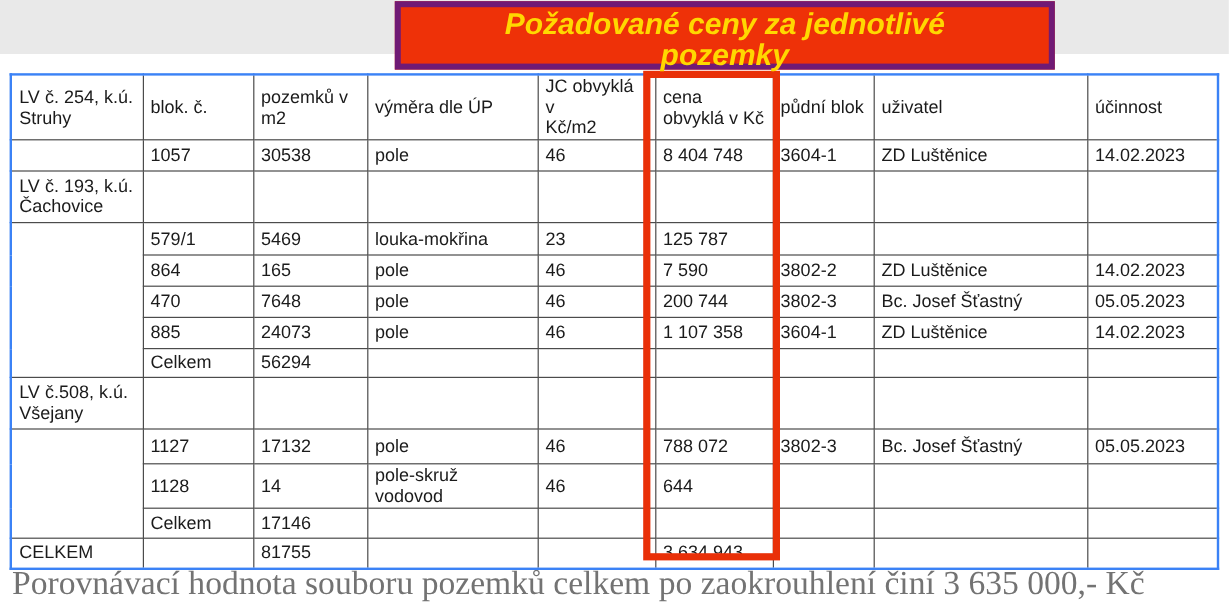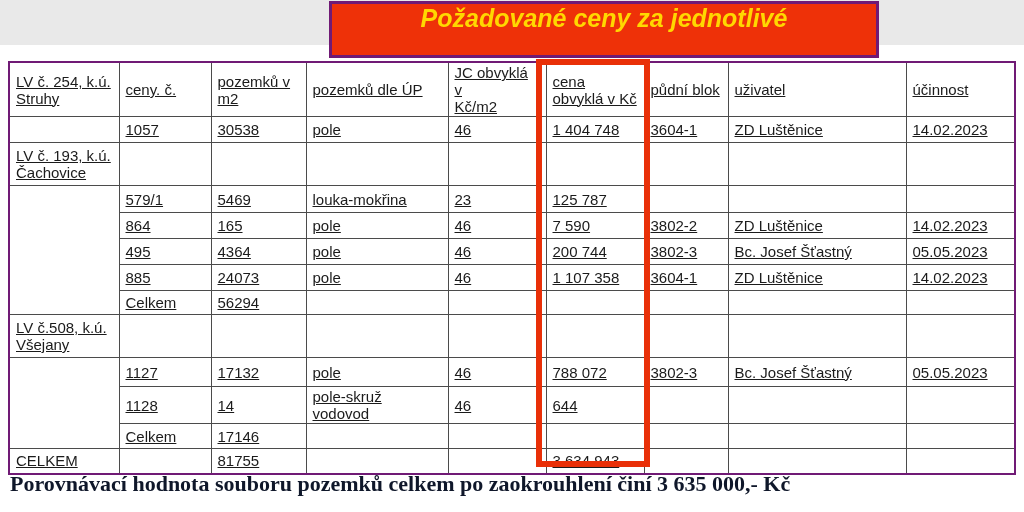--- a/index.html
+++ b/index.html
@@ -3,99 +3,100 @@
 <meta charset="utf-8">
 <style>
   html,body{margin:0;padding:0;}
   body{
     width:1024px;height:512px;position:relative;background:#ffffff;
     font-family:"Liberation Sans", sans-serif;color:#1b1b1b;overflow:hidden;
   }
   .gray-band{position:absolute;left:0;top:0;width:1024px;height:45px;background:#e9e9e9;}
   .banner{
     position:absolute;left:329px;top:1px;width:550px;height:57px;box-sizing:border-box;
-    background:#ee3108;border:3px solid #701a75;color:#ffd800;
+    background:#ee3108;border:5px solid #701a75;color:#ffd800;
     font-weight:bold;font-style:italic;font-size:25px;line-height:26px;
     text-align:center;padding-top:1px;z-index:3;
   }
   table.parcels{
     position:absolute;left:8px;top:61px;width:1006px;
     border-collapse:collapse;table-layout:fixed;
     font-size:15px;z-index:1;
   }
-  table.parcels{border:2px solid #701a75;text-decoration:underline;}
+  table.parcels{border:2px solid #3b82f6;}
   .parcels th,.parcels td{
     border:1px solid #4b4b4b;padding:1px 6px;vertical-align:middle;
     overflow:hidden;font-weight:normal;text-align:left;
   }
   .pre{white-space:pre-line;}
   .b{font-weight:bold;}
   .c{text-align:center;}
   .r{text-align:right;margin-top:12px;}
   .pad-vym{padding-right:8px;}
   .pad-jc{padding-right:12px;}
   .pad-cena{padding-right:13px;}
   .pad-dat{padding-right:5px;}
   tr.h-head{height:51px;} tr.h26{height:26px;} tr.h27{height:27px;}
   tr.h43{height:43px;} tr.h24{height:24px;} tr.h29{height:29px;} tr.h25{height:25px;}
   .red-rect{
     position:absolute;left:536px;top:59px;width:114px;height:408px;
     box-sizing:border-box;border:6px solid #e93008;z-index:2;
   }
   .footer-line{
     position:absolute;left:10px;top:471px;width:1010px;
-    font-family:"Liberation Serif", serif;font-weight:bold;
-    font-size:22px;color:#0f172a;letter-spacing:0px;
+    font-family:"Liberation Serif", serif;font-weight:normal;
+    font-size:28px;color:#737373;letter-spacing:0px;
   }
 </style>
 </head>
 <body>
 
 <div class="gray-band"></div>
 
 <div class="banner">
   <span>Požadované ceny za jednotlivé</span><br>
+  <span>pozemky</span>
 </div>
 
 <table class="parcels">
   <colgroup>
     <col style="width:110px">
       <col style="width:92px">
       <col style="width:95px">
     <col style="width:142px">
       <col style="width:98px">
       <col style="width:98px">
     <col style="width:84px">
       <col style="width:178px">
       <col style="width:109px">
   </colgroup>
   <tbody>
       <tr class="h-head">
     <th class="b pre">LV č. 254, k.ú.
 Struhy</th>
-    <th class="c">ceny. č.</th>
+    <th class="c">blok. č.</th>
     <th class="pre">pozemků v
 m2</th>
-    <th>pozemků dle ÚP</th>
+    <th>výměra dle ÚP</th>
     <th class="pre">JC obvyklá v
 Kč/m2</th>
     <th class="pre">cena
 obvyklá v Kč</th>
     <th>půdní blok</th>
     <th>uživatel</th>
     <th>účinnost</th>
   </tr>
 
   <tr class="h26">
     <td></td>
     <td class="c">1057</td>
     <td class="r pad-vym">30538</td>
     <td>pole</td>
     <td class="r pad-jc">46</td>
-    <td class="r pad-cena">1 404 748</td>
+    <td class="r pad-cena">8 404 748</td>
     <td>3604-1</td>
     <td>ZD Luštěnice</td>
     <td class="r pad-dat">14.02.2023</td>
   </tr>
 
   <tr class="h43">
     <td class="b pre">LV č. 193, k.ú.
 Čachovice</td>
     <td></td>
     <td></td>
@@ -124,22 +125,22 @@
     <td class="r pad-vym">165</td>
     <td>pole</td>
     <td class="r pad-jc">46</td>
     <td class="r pad-cena">7 590</td>
     <td>3802-2</td>
     <td>ZD Luštěnice</td>
     <td class="r pad-dat">14.02.2023</td>
   </tr>
 
   <tr class="h26">
-    <td class="c">495</td>
-    <td class="r pad-vym">4364</td>
+    <td class="c">470</td>
+    <td class="r pad-vym">7648</td>
     <td>pole</td>
     <td class="r pad-jc">46</td>
     <td class="r pad-cena">200 744</td>
     <td>3802-3</td>
     <td>Bc. Josef Šťastný</td>
     <td class="r pad-dat">05.05.2023</td>
   </tr>
 
   <tr class="h26">
     <td class="c">885</td>

